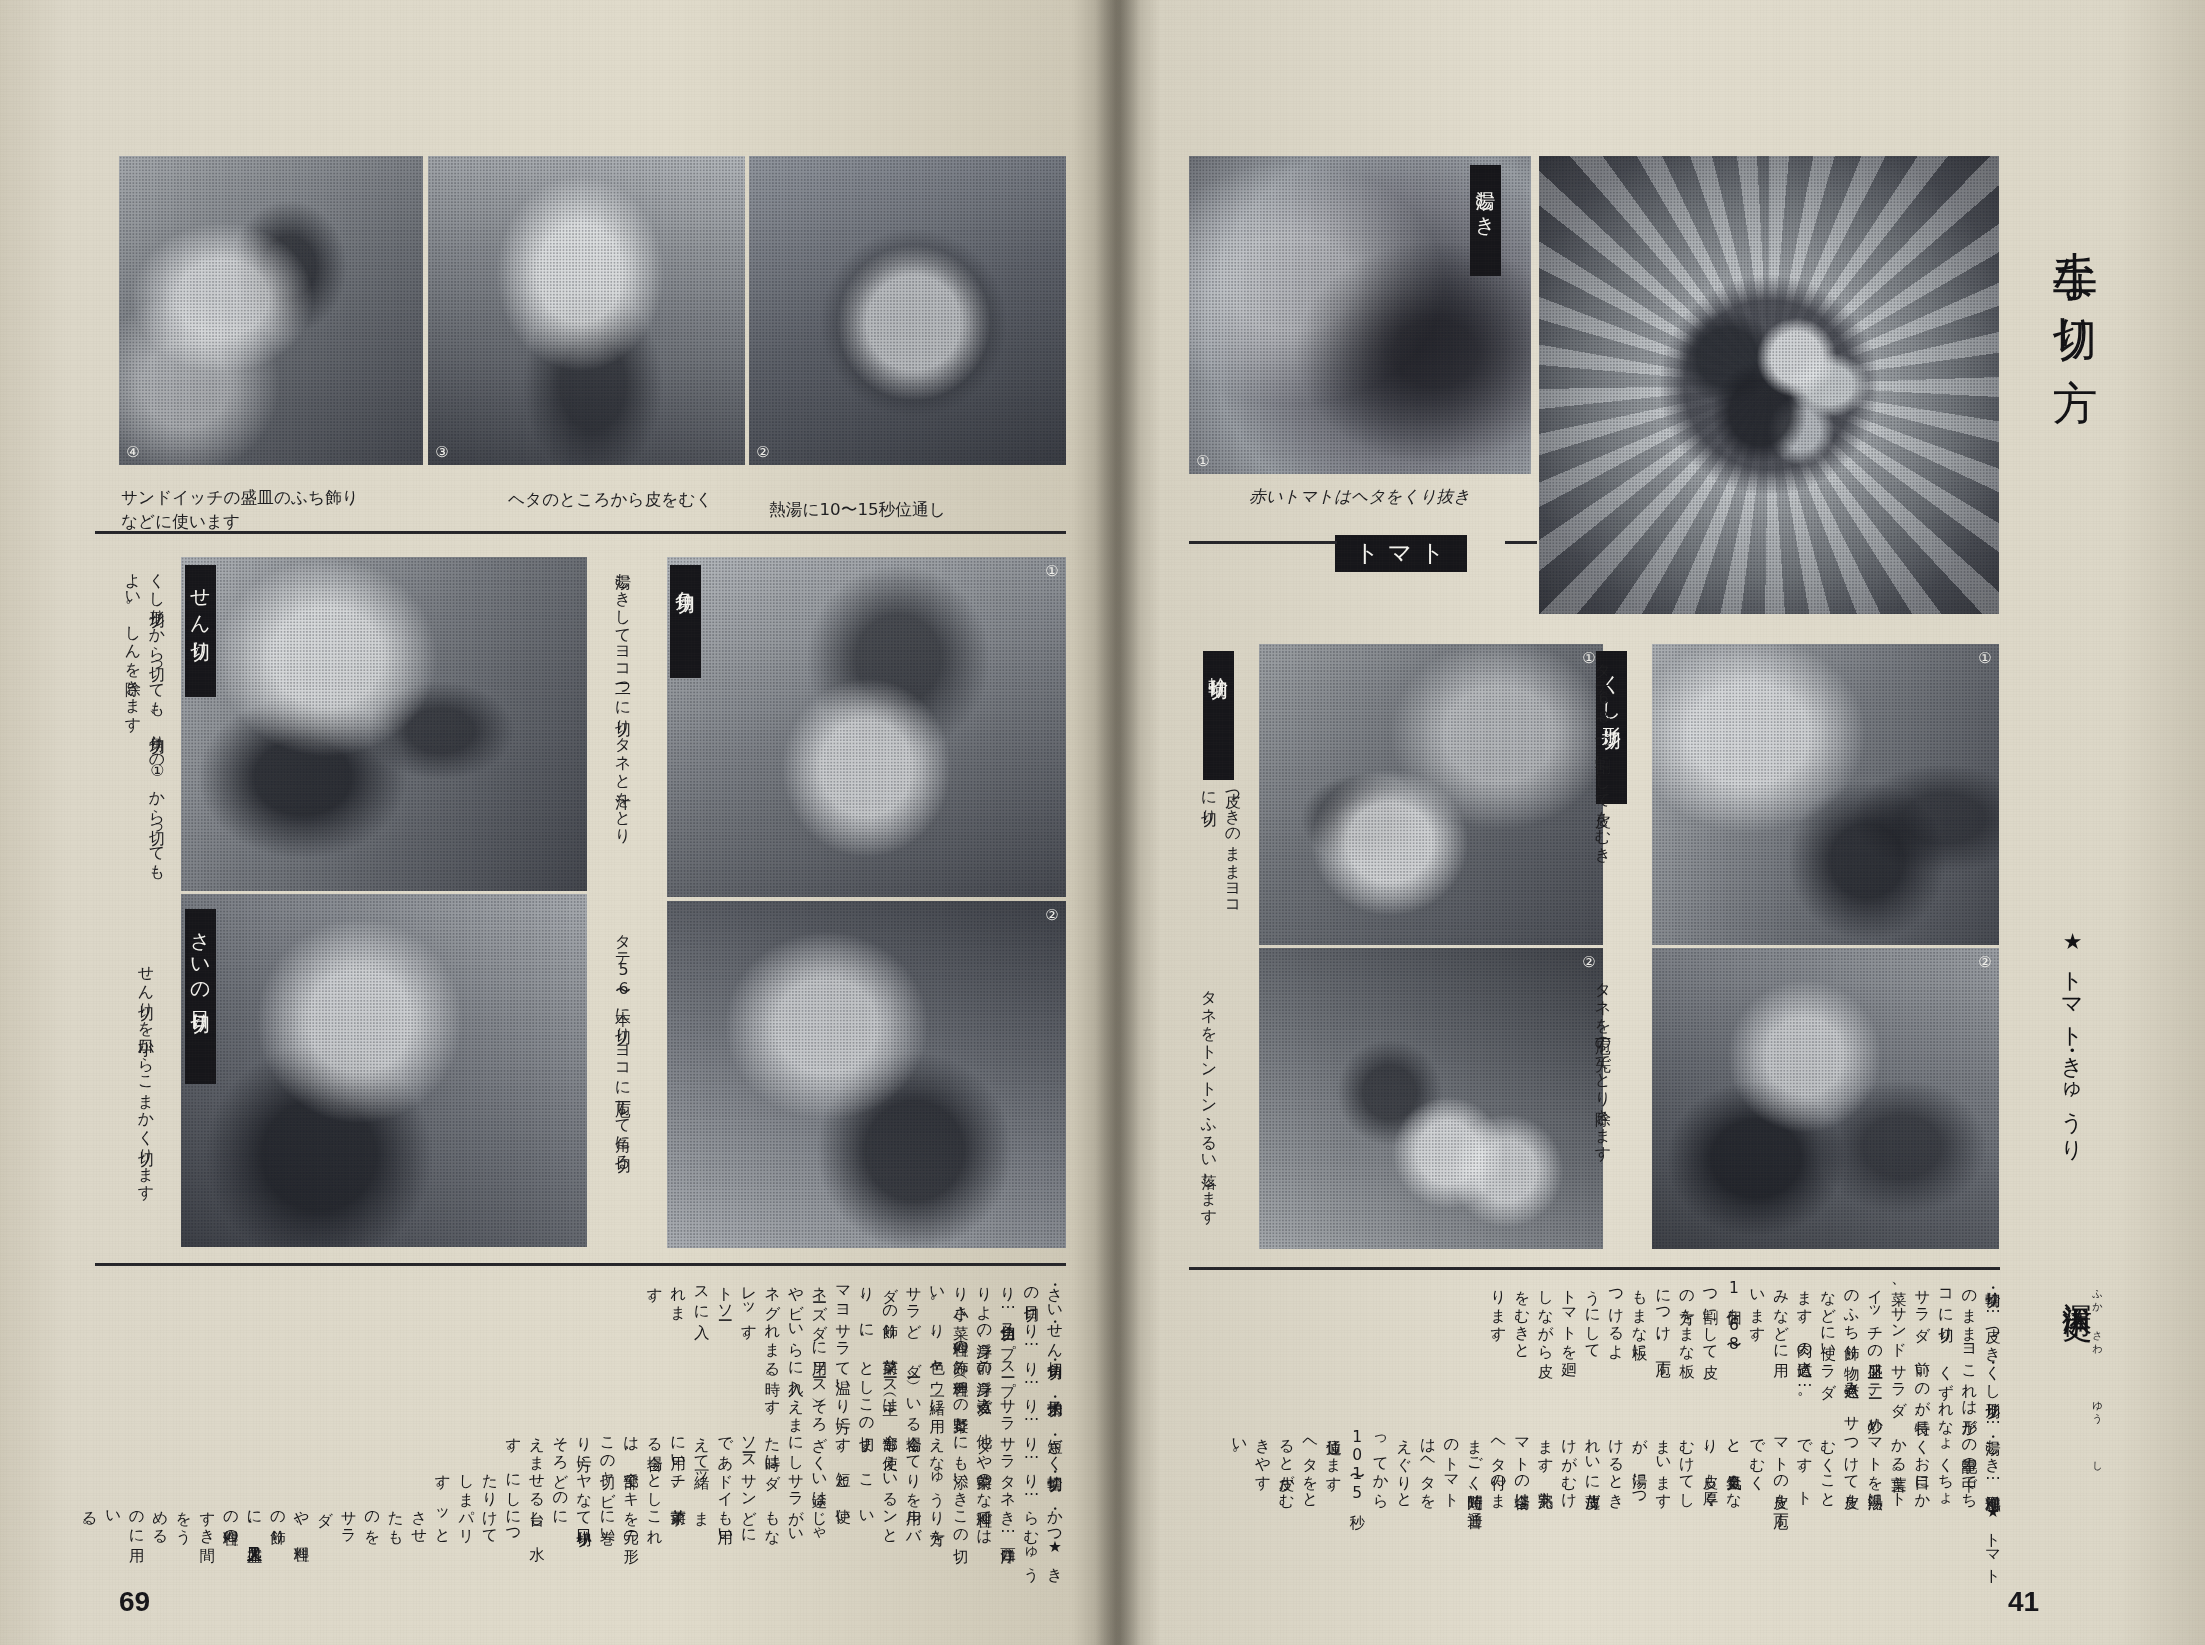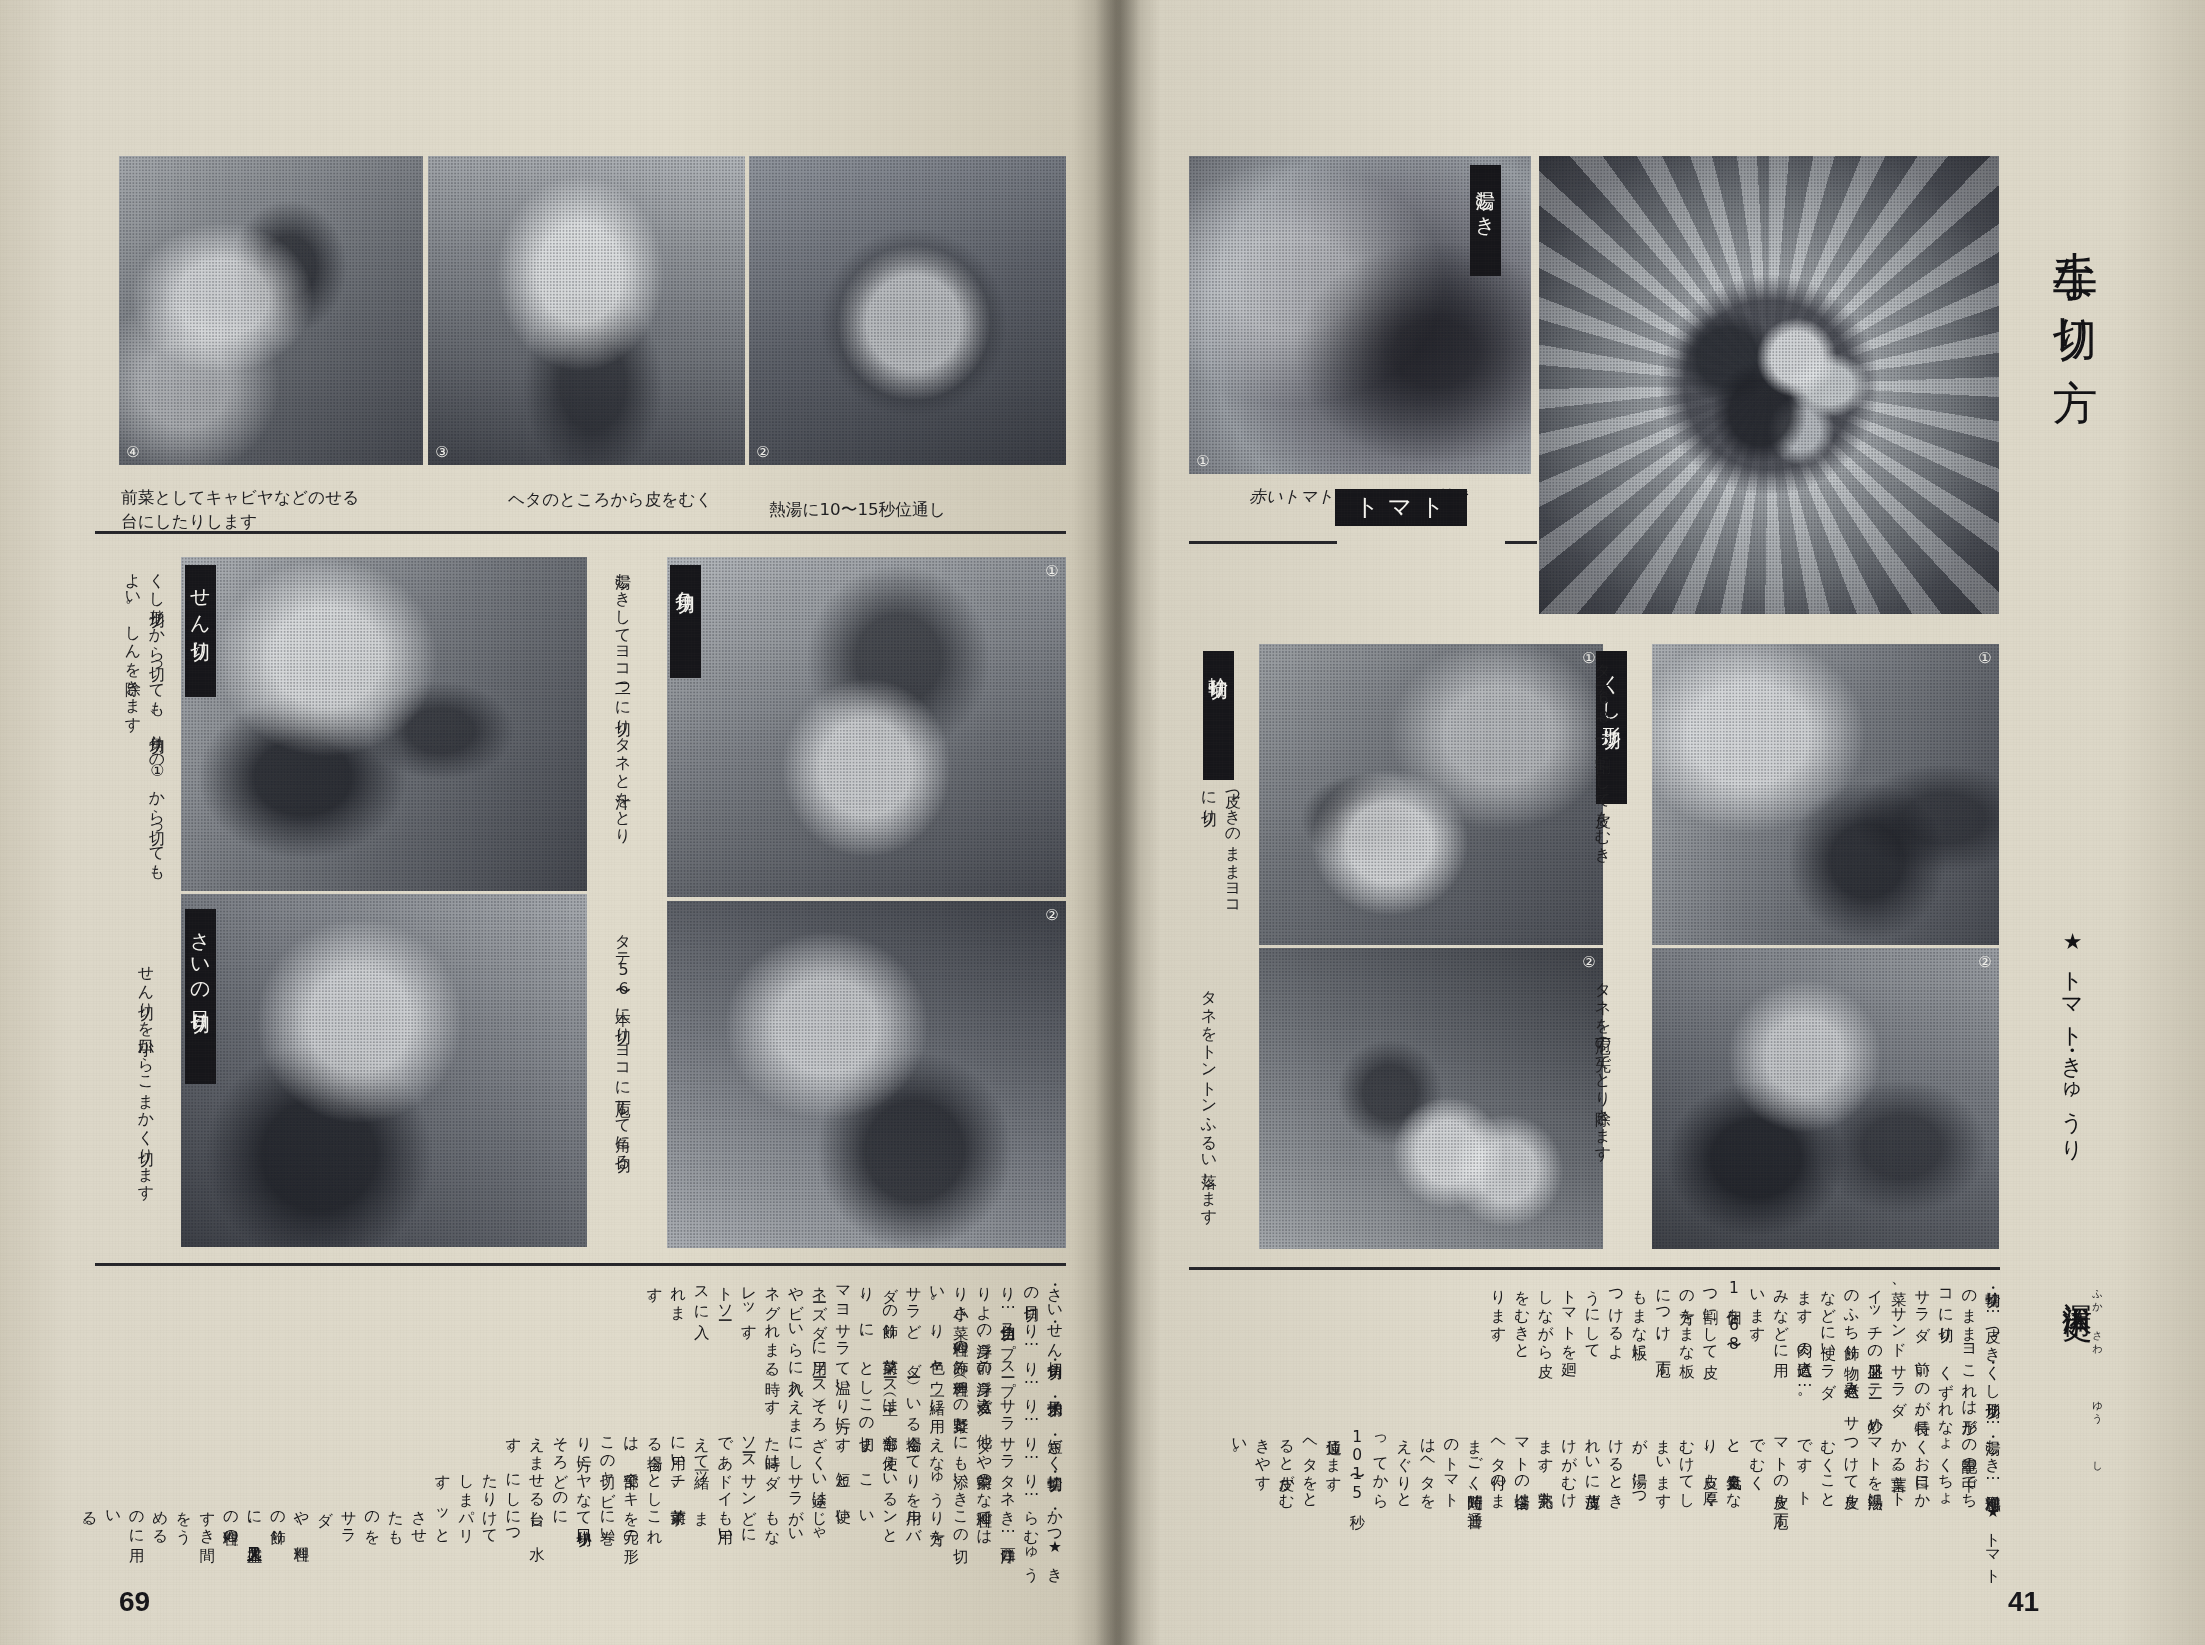--- a/index.html
+++ b/index.html
@@ -93,21 +93,21 @@
       radial-gradient(ellipse at 56% 44%, rgba(225,228,230,.9) 0 7%, rgba(0,0,0,0) 11%),
       radial-gradient(ellipse at 63% 50%, rgba(215,220,222,.85) 0 6%, rgba(0,0,0,0) 10%),
       radial-gradient(ellipse at 48% 56%, rgba(30,32,38,.8) 0 9%, rgba(0,0,0,0) 14%),
       radial-gradient(ellipse at 41% 44%, rgba(35,38,44,.75) 0 8%, rgba(0,0,0,0) 13%),
       radial-gradient(ellipse at 57% 60%, rgba(205,210,214,.8) 0 5%, rgba(0,0,0,0) 9%);"></div>
     <div class="ht"></div>
   </div>
 
   <div class="htext" style="left:1249px;top:484px;width:302px;font-size:16.7px;font-style:italic;">赤いトマトはヘタをくり抜き</div>
 
-  <div class="hchip" style="left:1335px;top:489px;padding-left:20px;">トマト</div>
+  <div class="hchip" style="left:1335px;top:535px;padding-left:20px;">トマト</div>
   <div class="rule" style="left:1189px;top:541px;width:148px;height:3.2px;"></div>
   <div class="rule" style="left:1505px;top:541px;width:32px;height:3.2px;"></div>
 
   <div class="photo" style="left:1259px;top:644px;width:344px;height:301px;">
     <div class="tone" style="background:linear-gradient(140deg,#9ea2a6 0%,#6e7278 45%,#4a4d54 100%);"></div>
     <div class="tone" style="background:
       radial-gradient(ellipse at 38% 66%, rgba(235,237,238,.8) 0 14%, rgba(0,0,0,0) 26%),
       radial-gradient(ellipse at 30% 58%, rgba(25,27,33,.7) 0 8%, rgba(0,0,0,0) 18%),
       radial-gradient(ellipse at 70% 30%, rgba(240,242,243,.55) 0 16%, rgba(0,0,0,0) 32%);"></div>
     <div class="ht"></div>
@@ -186,21 +186,21 @@
   </div>
   <div class="photo" style="left:749px;top:156px;width:317px;height:309px;">
     <div class="tone" style="background:linear-gradient(160deg,#9398a0 0%,#5e626a 50%,#383b42 100%);"></div>
     <div class="tone" style="background:
       radial-gradient(ellipse at 52% 54%, rgba(225,228,230,.75) 0 20%, rgba(0,0,0,0) 33%),
       radial-gradient(ellipse at 52% 54%, rgba(30,32,38,.5) 0 26%, rgba(0,0,0,0) 40%);"></div>
     <div class="ht"></div>
     <span class="ph-num bl">②</span>
   </div>
 
-  <div class="htext" style="left:121px;top:485px;width:239px;font-size:16.7px;">前菜としてキャビヤなどのせる台にしたりします</div>
+  <div class="htext" style="left:121px;top:485px;width:239px;font-size:16.7px;">サンドイッチの盛皿のふち飾りなどに使います</div>
   <div class="htext" style="left:508px;top:487px;width:239px;font-size:16.7px;">ヘタのところから皮をむく</div>
   <div class="htext" style="left:769px;top:497px;width:270px;font-size:16.7px;">熱湯に10〜15秒位通し</div>
 
   <div class="rule" style="left:95px;top:531px;width:971px;height:3.2px;"></div>
 
   <div class="photo" style="left:181px;top:557px;width:406px;height:334px;">
     <div class="tone" style="background:linear-gradient(130deg,#b0b4b8 0%,#787c82 46%,#43464d 100%);"></div>
     <div class="tone" style="background:
       radial-gradient(ellipse at 36% 30%, rgba(246,248,248,.7) 0 15%, rgba(0,0,0,0) 30%),
       radial-gradient(ellipse at 30% 66%, rgba(20,22,28,.75) 0 12%, rgba(0,0,0,0) 26%),

